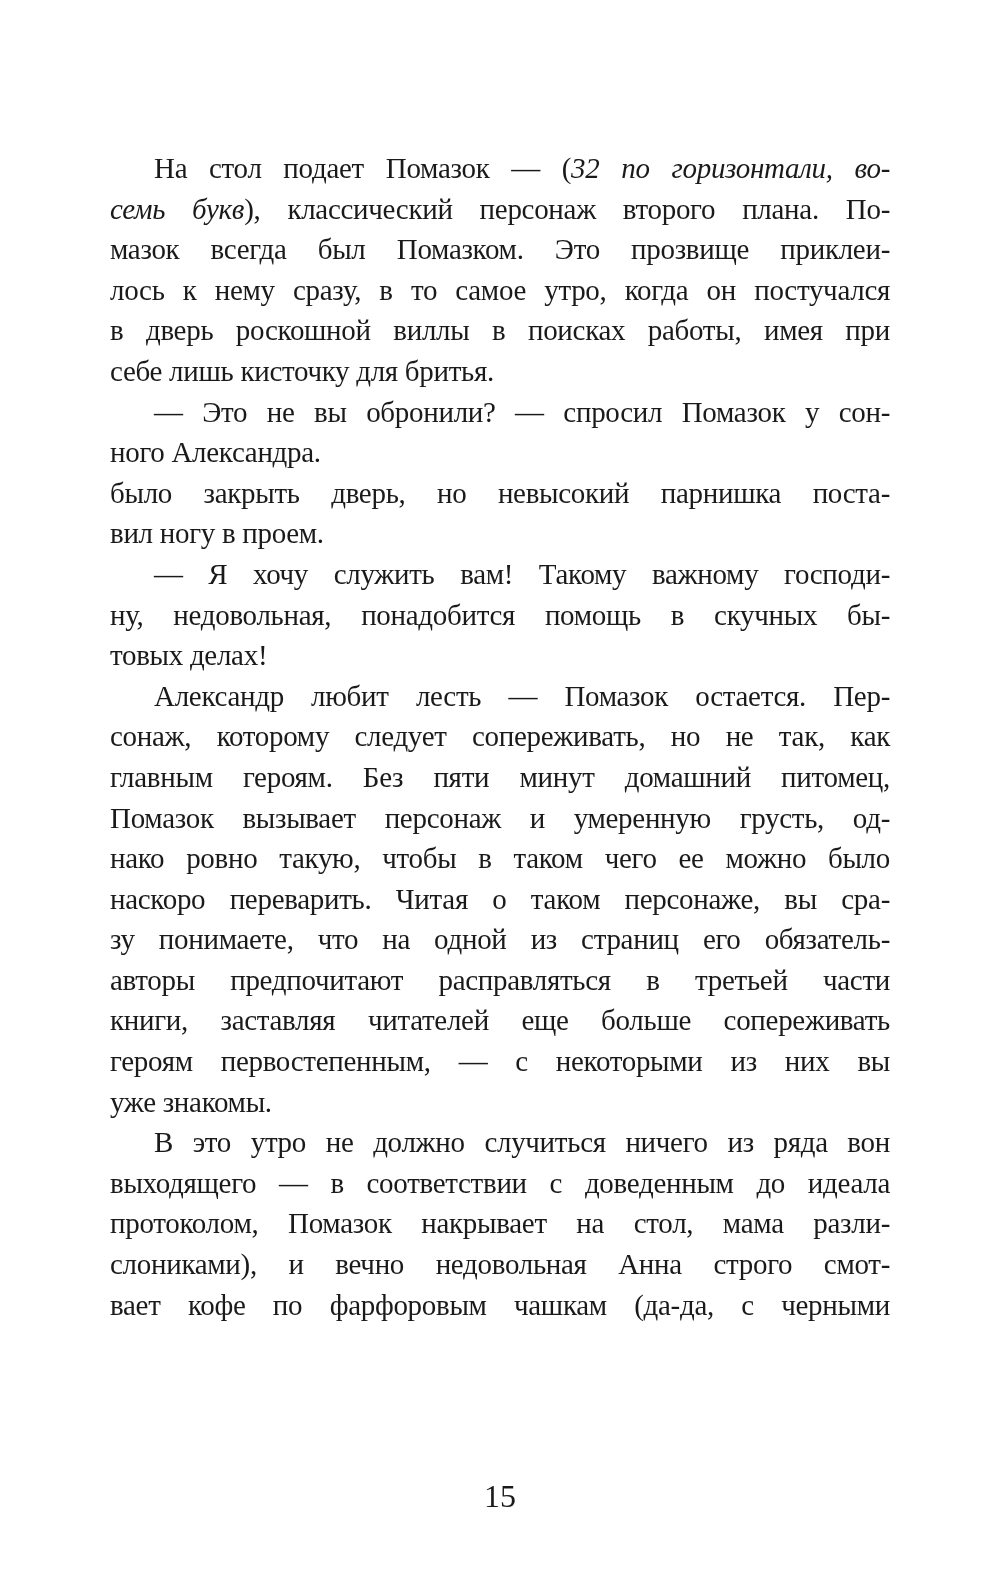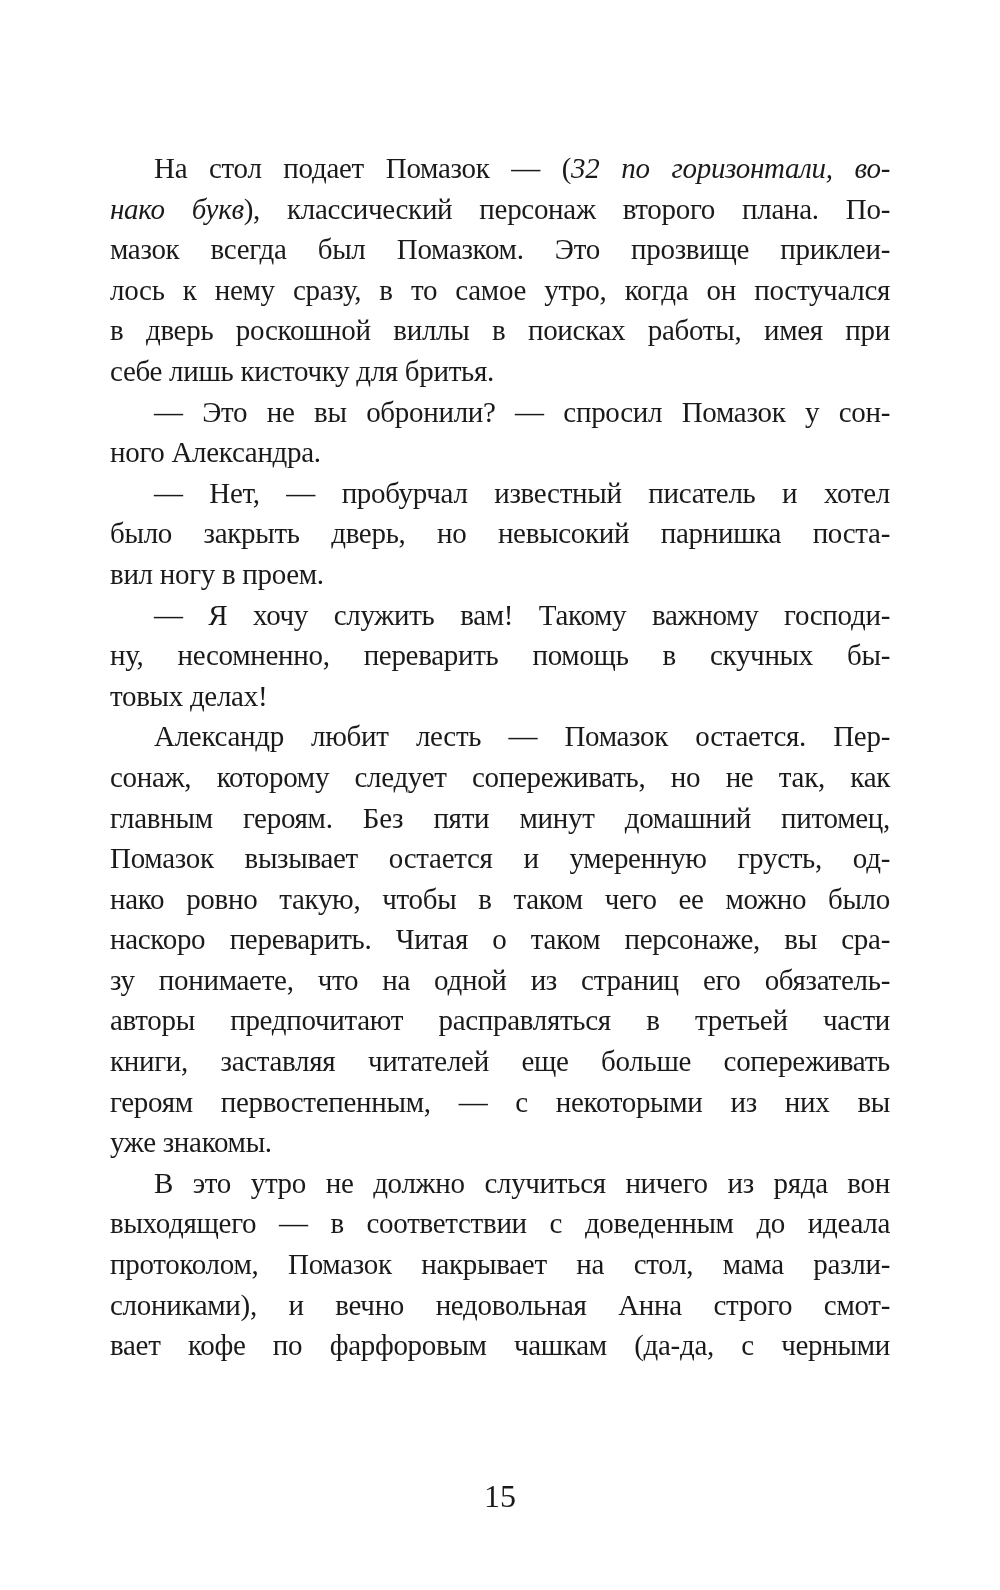--- a/index.html
+++ b/index.html
@@ -26,45 +26,44 @@
       text-align: center; font-size: 32px; line-height: 32px; color: #1a1a1a;
     }
   </style>
 </head>
 <body>
 
 <div class="page">
   <div class="text-block" id="text-block">
       <div>
         <span class="line indent"><span>На стол подает Помазок — (</span><span class="it">32 по горизонтали, во-</span></span>
-        <span class="line"><span class="it">нако букв</span><span>), классический персонаж второго плана. По-</span></span>
+        <span class="line"><span class="it">семь букв</span><span>), классический персонаж второго плана. По-</span></span>
         <span class="line"><span>мазок всегда был Помазком. Это прозвище приклеи-</span></span>
         <span class="line"><span>лось к нему сразу, в то самое утро, когда он постучался</span></span>
         <span class="line"><span>в дверь роскошной виллы в поисках работы, имея при</span></span>
         <span class="line last"><span>себе лишь кисточку для бритья.</span></span>
       </div>
       <div>
         <span class="line indent"><span>— Это не вы обронили? — спросил Помазок у сон-</span></span>
         <span class="line last"><span>ного Александра.</span></span>
       </div>
       <div>
-        <span class="line indent"><span>— Нет, — пробурчал известный писатель и хотел</span></span>
         <span class="line"><span>было закрыть дверь, но невысокий парнишка поста-</span></span>
         <span class="line last"><span>вил ногу в проем.</span></span>
       </div>
       <div>
         <span class="line indent"><span>— Я хочу служить вам! Такому важному господи-</span></span>
-        <span class="line"><span>ну, несомненно, переварить помощь в скучных бы-</span></span>
+        <span class="line"><span>ну, недовольная, понадобится помощь в скучных бы-</span></span>
         <span class="line last"><span>товых делах!</span></span>
       </div>
       <div>
         <span class="line indent"><span>Александр любит лесть — Помазок остается. Пер-</span></span>
         <span class="line"><span>сонаж, которому следует сопереживать, но не так, как</span></span>
         <span class="line"><span>главным героям. Без пяти минут домашний питомец,</span></span>
-        <span class="line"><span>Помазок вызывает остается и умеренную грусть, од-</span></span>
+        <span class="line"><span>Помазок вызывает персонаж и умеренную грусть, од-</span></span>
         <span class="line"><span>нако ровно такую, чтобы в таком чего ее можно было</span></span>
         <span class="line"><span>наскоро переварить. Читая о таком персонаже, вы сра-</span></span>
         <span class="line"><span>зу понимаете, что на одной из страниц его обязатель-</span></span>
         <span class="line"><span>авторы предпочитают расправляться в третьей части</span></span>
         <span class="line"><span>книги, заставляя читателей еще больше сопереживать</span></span>
         <span class="line"><span>героям первостепенным, — с некоторыми из них вы</span></span>
         <span class="line last"><span>уже знакомы.</span></span>
       </div>
       <div>
         <span class="line indent"><span>В это утро не должно случиться ничего из ряда вон</span></span>

